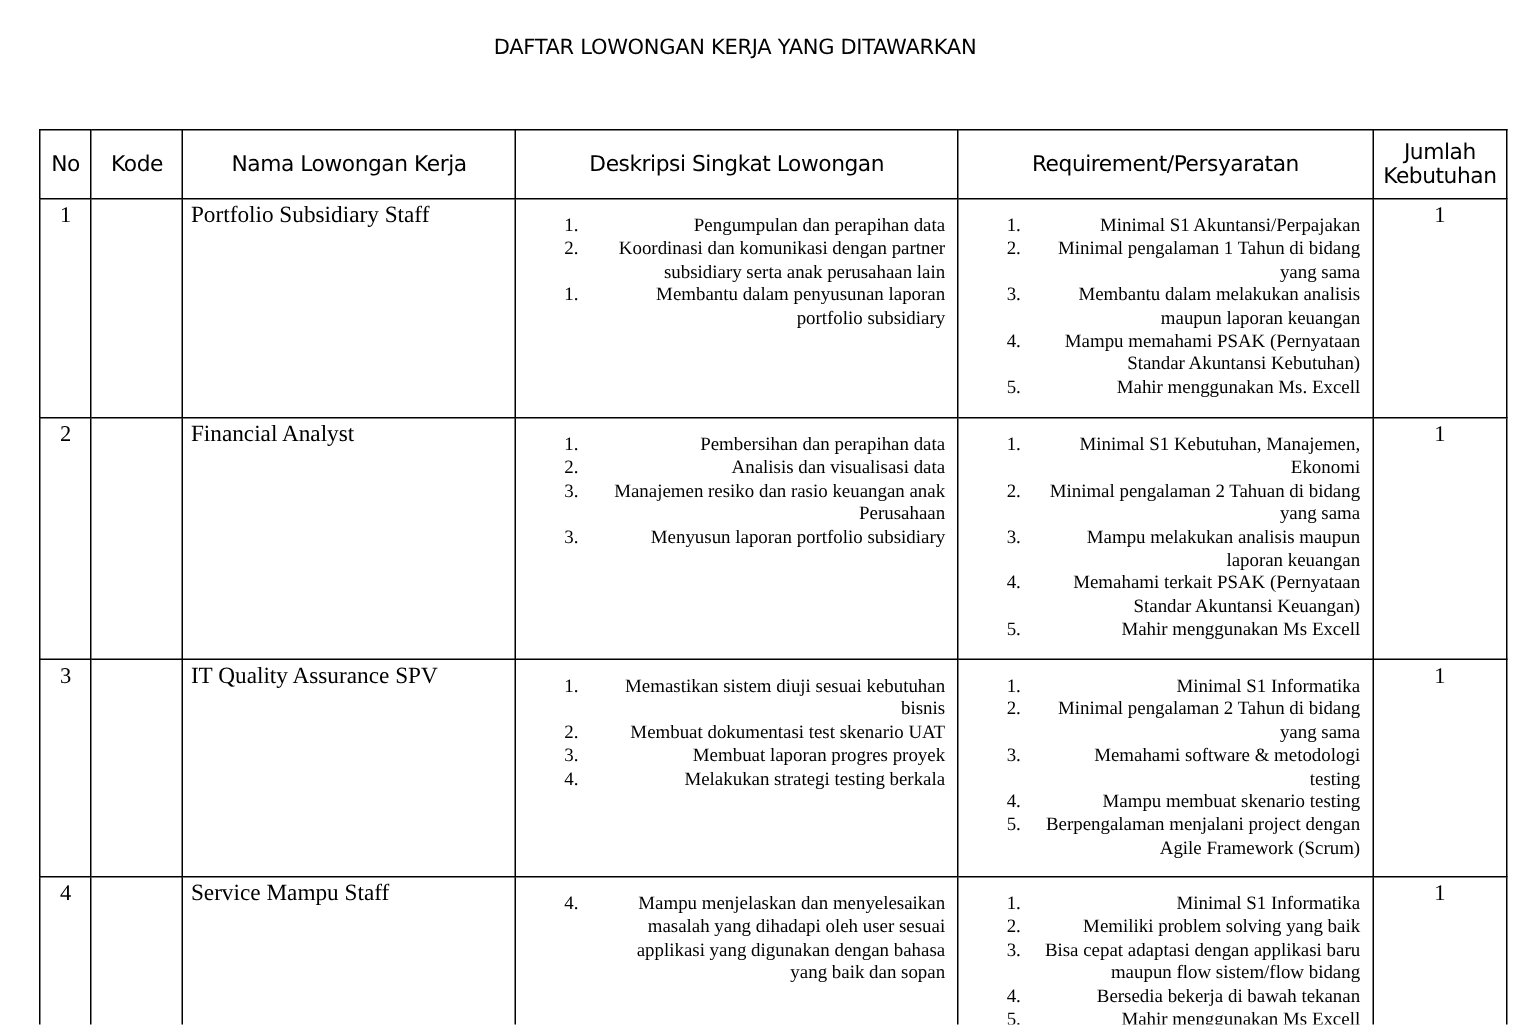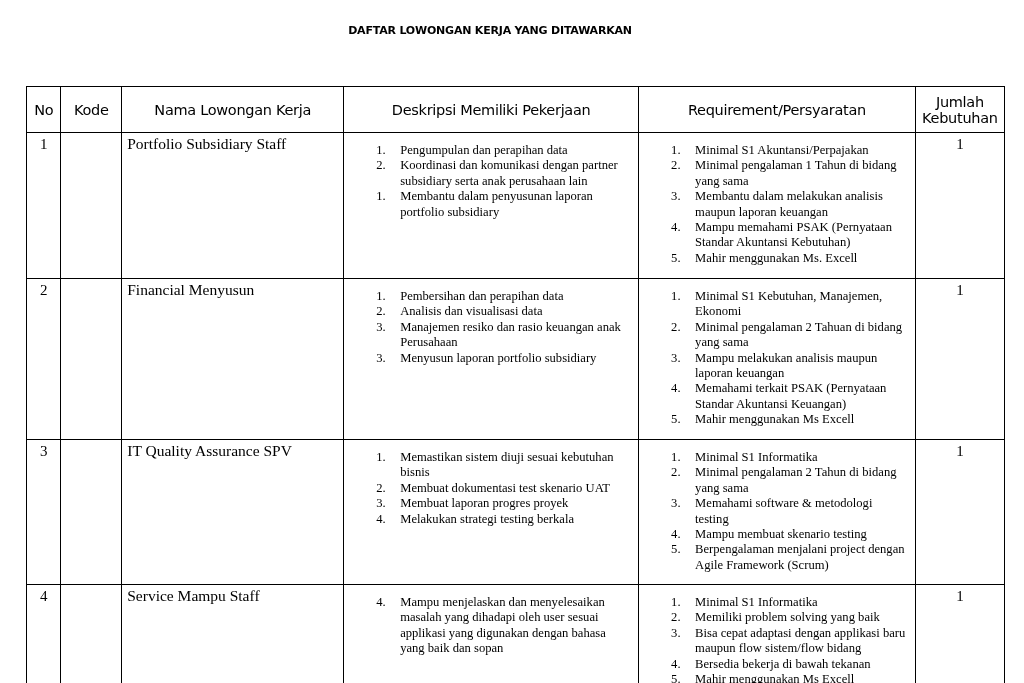--- a/index.html
+++ b/index.html
@@ -1,19 +1,19 @@
 <!DOCTYPE html>
 <html><head>
 <meta charset="utf-8">
 <style>
   html, body { margin: 0; padding: 0; background: #ffffff; }
   body { width: 1024px; height: 683px; position: relative; overflow: hidden; color: #000; }
   .doc-title {
     position: absolute; left: 0; top: 24px; width: 980px; text-align: center;
-    font-family: "DejaVu Sans", sans-serif; font-size: 11px; letter-spacing: -0.2px; font-weight: bold;
+    font-family: "DejaVu Sans", sans-serif; font-size: 14px; letter-spacing: -0.2px;
   }
   table.jobs {
     position: absolute; left: 26px; top: 86px;
     border-collapse: collapse; table-layout: fixed;
     width: 979px;
   }
   table.jobs th, table.jobs td { border: 1.5px solid #000; vertical-align: top; padding: 4px; }
   table.jobs th {
     font-family: "DejaVu Sans", sans-serif; font-weight: normal; font-size: 14.5px;
     height: 37px; vertical-align: middle; text-align: center; line-height: 16px;
@@ -22,42 +22,42 @@
   table.jobs td { font-family: "Liberation Serif", serif; }
   .c-no { width: 34px; } .c-kode { width: 60px; } .c-nama { width: 219px; }
   .c-desk { width: 291px; } .c-req { width: 273px; } .c-jml { width: 88px; }
   tr.r1 td { height: 137px; } tr.r2 td { height: 152px; }
   tr.r3 td { height: 136px; } tr.r4 td { height: 107px; }
   .no, .jml { text-align: center; font-size: 15px; padding-top: 3px !important; }
   .nama { font-size: 15.5px; padding: 2px 0 0 5px !important; }
   ol.items { list-style: none; margin: 0; padding: 6px 4px 0 0; font-size: 12.6px; line-height: 15.4px; }
   ol.items li { display: flex; }
   ol.items li .num { width: 52px; flex: none; text-align: left; padding-left: 28px; box-sizing: border-box; }
-  ol.items li .txt { flex: 1; }
+  ol.items li .txt { flex: 1; text-align: right; }
 </style>
 </head>
 <body>
 
 <div class="doc-title">DAFTAR LOWONGAN KERJA YANG DITAWARKAN</div>
 
 <table class="jobs">
   <colgroup>
     <col class="c-no">
       <col class="c-kode">
       <col class="c-nama">
       <col class="c-desk">
       <col class="c-req">
       <col class="c-jml">
   </colgroup>
   <thead>
     <tr>
       <th>No</th>
       <th>Kode</th>
       <th>Nama Lowongan Kerja</th>
-      <th>Deskripsi Memiliki Pekerjaan</th>
+      <th>Deskripsi Singkat Lowongan</th>
       <th>Requirement/Persyaratan</th>
       <th>
         <div>Jumlah</div>
         <div>Kebutuhan</div>
       </th>
     </tr>
   </thead>
   <tbody>
     <tr class="r1">
       <td class="no">1</td>
@@ -101,21 +101,21 @@
               <span class="num">5.</span>
               <span class="txt">Mahir menggunakan Ms. Excell</span>
             </li>
           </ol>
       </td>
       <td class="jml">1</td>
     </tr>
     <tr class="r2">
       <td class="no">2</td>
       <td></td>
-      <td class="nama">Financial Menyusun</td>
+      <td class="nama">Financial Analyst</td>
       <td>
         <ol class="items">
             <li>
               <span class="num">1.</span>
               <span class="txt">Pembersihan dan perapihan data</span>
             </li>
             <li>
               <span class="num">2.</span>
               <span class="txt">Analisis dan visualisasi data</span>
             </li>

